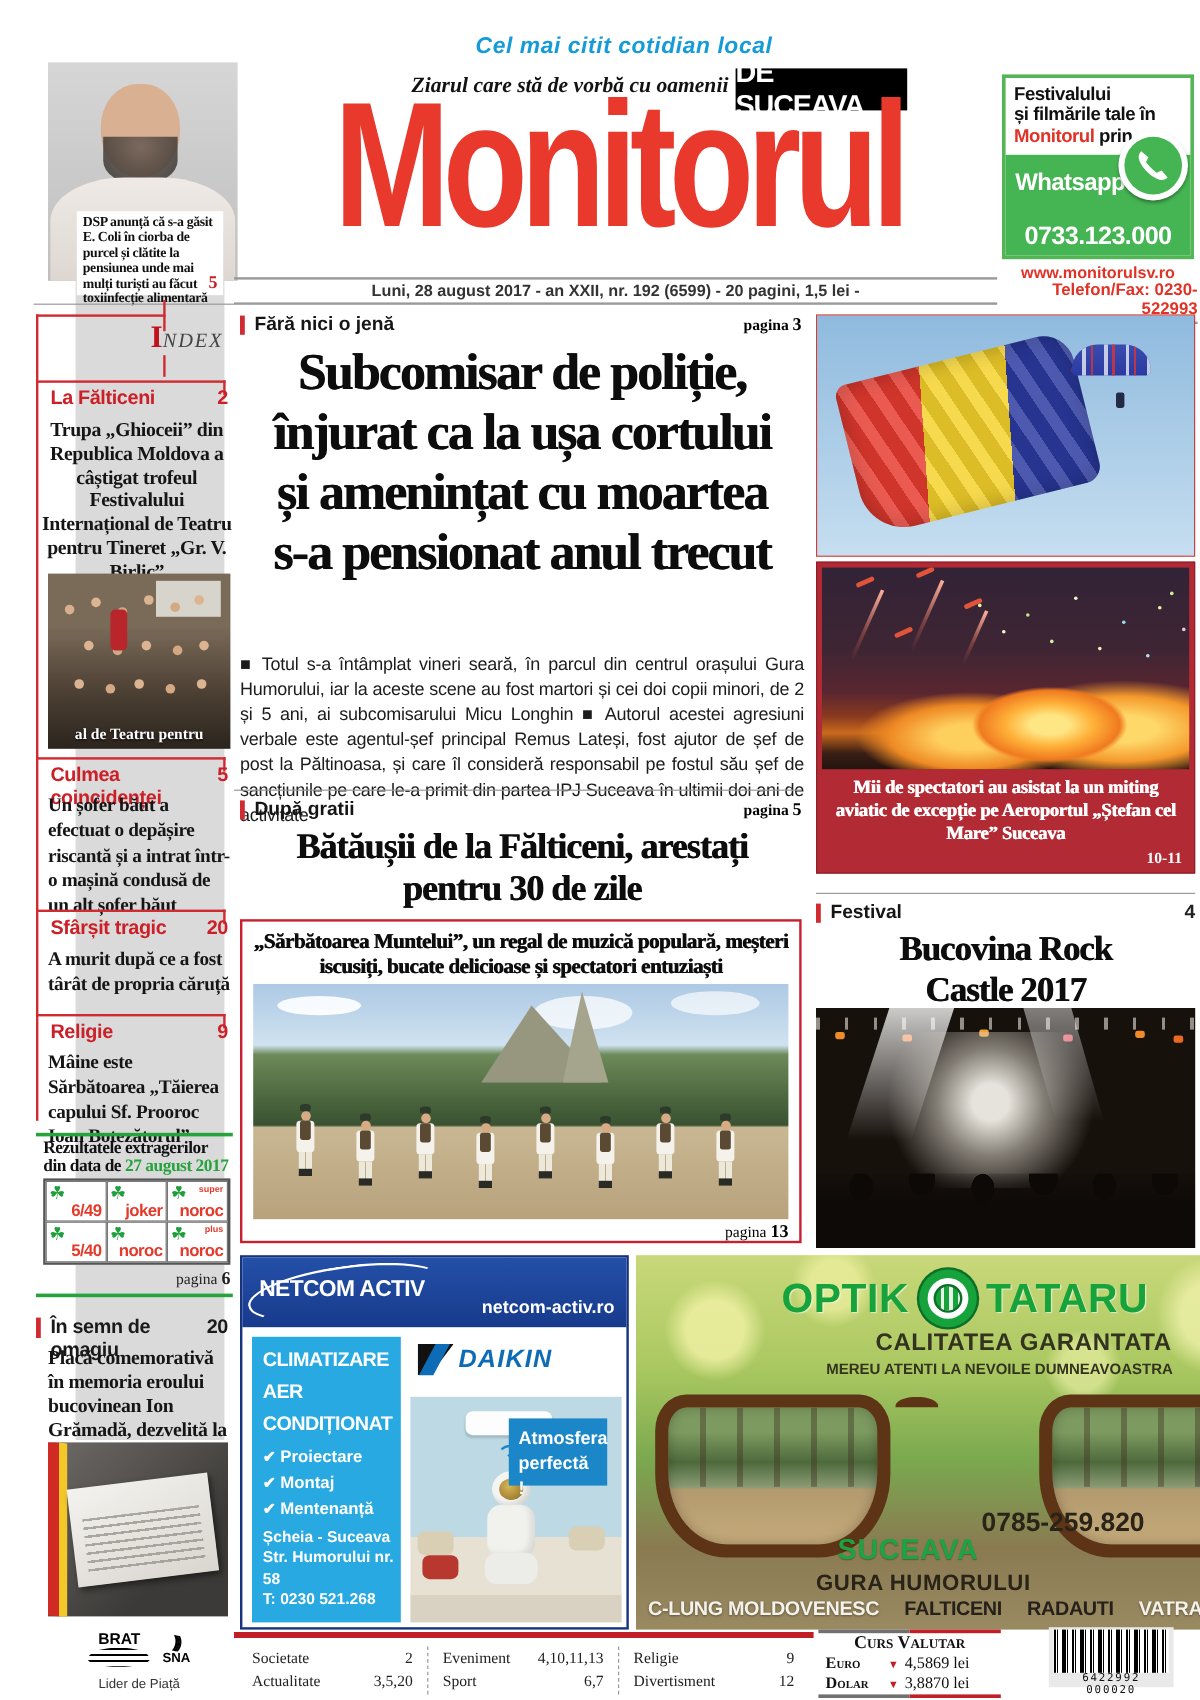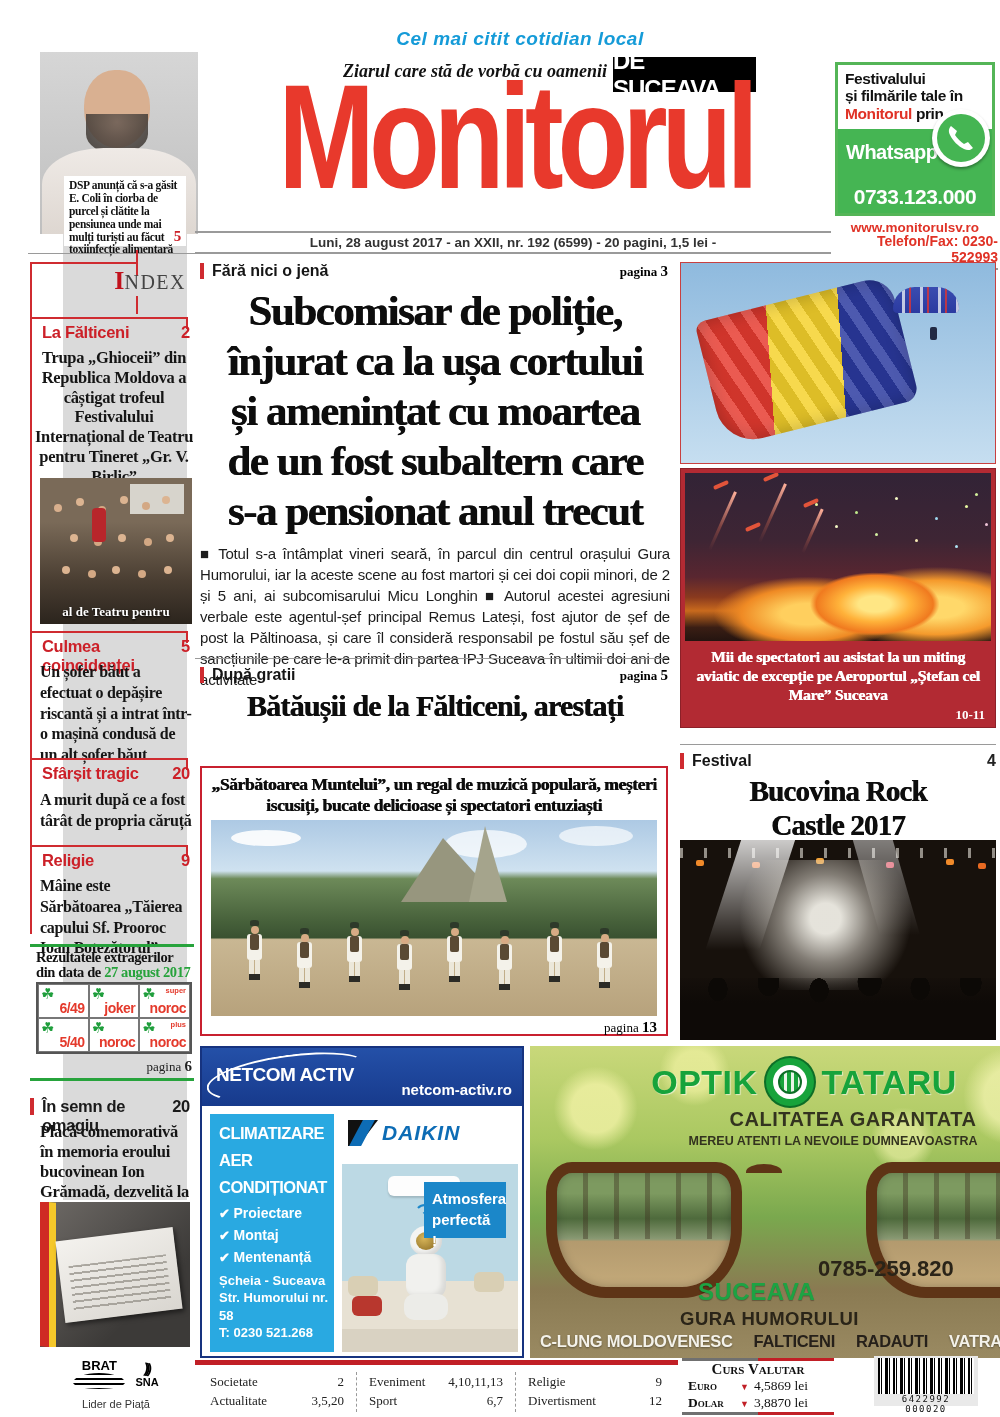--- a/index.html
+++ b/index.html
@@ -35,21 +35,21 @@
   .wa-num { position:absolute; left:0; bottom:4px; width:100%; text-align:center; color:#fff; font-weight:bold; font-size:21px; letter-spacing:-0.5px; }
   .website { left:835px; top:220px; width:160px; text-align:center; color:#e03226; font-weight:bold; font-size:13.5px; }
   .dateline { left:195px; top:231px; width:636px; height:23px; border-top:2px solid #9a9a9a; border-bottom:2px solid #9a9a9a; text-align:center; line-height:20px; font-weight:bold; font-size:13.5px; color:#333; }
   .phonefax { left:833px; top:233px; width:165px; text-align:right; color:#e03226; font-weight:bold; font-size:14px; border-bottom:2px solid #9a9a9a; padding-bottom:3px; }
   .hairline { background:#9a9a9a; height:1px; }
 
   
   .redline { background:#cf2b30; }
   .sb-head { left:90px; top:266px; width:96px; text-align:right; font-family:"Liberation Serif",serif; color:#444; }
   .sb-head .ini { color:#c1121c; font-size:26px; font-weight:bold; }
-  .sb-head .rest { font-size:20px; letter-spacing:1.5px; }
+  .sb-head .rest { font-size:17px; letter-spacing:1.5px;font-style:italic; }
   .sb-sec-title { left:42px; width:148px; display:flex; justify-content:space-between; color:#cc2028; font-weight:bold; font-size:16.5px; letter-spacing:-0.3px; }
   .sb-body { font-family:"Liberation Serif",serif; font-weight:bold; color:#151515; letter-spacing:-0.3px; }
   .sb-center { text-align:center; }
 
   .idx-photo { left:40px; top:478px; width:152px; height:146px; background:linear-gradient(180deg,#7a6a58 0 30%,#4a3e32 70%,#2b241d); overflow:hidden; }
   .idx-photo .faces { position:absolute; left:14px; top:26px; width:8px; height:8px; border-radius:50%; background:#d8af8d;
       box-shadow:22px -6px 0 #dcb491, 44px 2px 0 #d3a884, 66px -8px 0 #dcb491, 88px -2px 0 #d3a884, 108px -8px 0 #dcb491, 16px 30px 0 #dcb491, 40px 34px 0 #d3a884, 64px 30px 0 #dcb491, 90px 34px 0 #d3a884, 112px 30px 0 #dcb491, 8px 62px 0 #dcb491, 34px 66px 0 #d3a884, 58px 62px 0 #dcb491, 84px 66px 0 #d3a884, 110px 62px 0 #dcb491; }
   .idx-photo .dress { position:absolute; left:52px; top:30px; width:14px; height:34px; background:#b8262b; border-radius:4px; }
   .idx-photo .screen { position:absolute; right:8px; top:6px; width:54px; height:30px; background:#e8e6e0; opacity:.85; }
   .idx-overlay { position:absolute; left:0; bottom:4px; width:100%; text-align:center; color:#fff; font-family:"Liberation Serif",serif; font-weight:bold; font-size:13px; text-shadow:0 1px 2px #000; white-space:nowrap; }
@@ -353,33 +353,33 @@
 
   <div class="abs kicker" style="left:200px; top:262px; width:468px;">
     <span class="bar"></span>
     <span>Fără nici o jenă</span>
     <span class="pagina"><span>pagina </span><b>3</b></span>
   </div>
   <div class="abs headline1 fat">
     <div>Subcomisar de poliție,</div>
     <div>înjurat ca la ușa cortului</div>
     <div>și amenințat cu moartea</div>
-    <div>de un fost subaltern care</div>
     <div>s-a pensionat anul trecut</div>
   </div>
   <div class="abs lead">■ Totul s-a întâmplat vineri seară, în parcul din centrul orașului Gura Humorului, iar la aceste scene au fost martori și cei doi copii minori, de 2 și 5 ani, ai subcomisarului Micu Longhin ■ Autorul acestei agresiuni verbale este agentul-șef principal Remus Lateși, fost ajutor de șef de post la Păltinoasa, și care îl consideră responsabil pe fostul său șef de sancțiunile pe care le-a primit din partea IPJ Suceava în ultimii doi ani de activitate</div>
 
   <div class="abs hairline" style="left:195px; top:658px; width:473px;"></div>
   <div class="abs kicker" style="left:200px; top:666px; width:468px;">
     <span class="bar"></span>
     <span>După gratii</span>
     <span class="pagina"><span>pagina </span><b>5</b></span>
   </div>
   <div class="abs headline2 fat">
     <div>Bătăușii de la Fălticeni, arestați</div>
+    <div>pentru 30 de zile</div>
   </div>
 
   <div class="abs photo-box">
     <div class="title fat">„Sărbătoarea Muntelui”, un regal de muzică populară, meșteri iscusiți, bucate delicioase și spectatori entuziaști</div>
     <div class="folk">
       <div class="cloud"></div>
       <div class="peak"></div>
       <div class="peak2"></div>
       <div class="dancer" style="left:36px; top:108px;">
           <div class="hat"></div>

